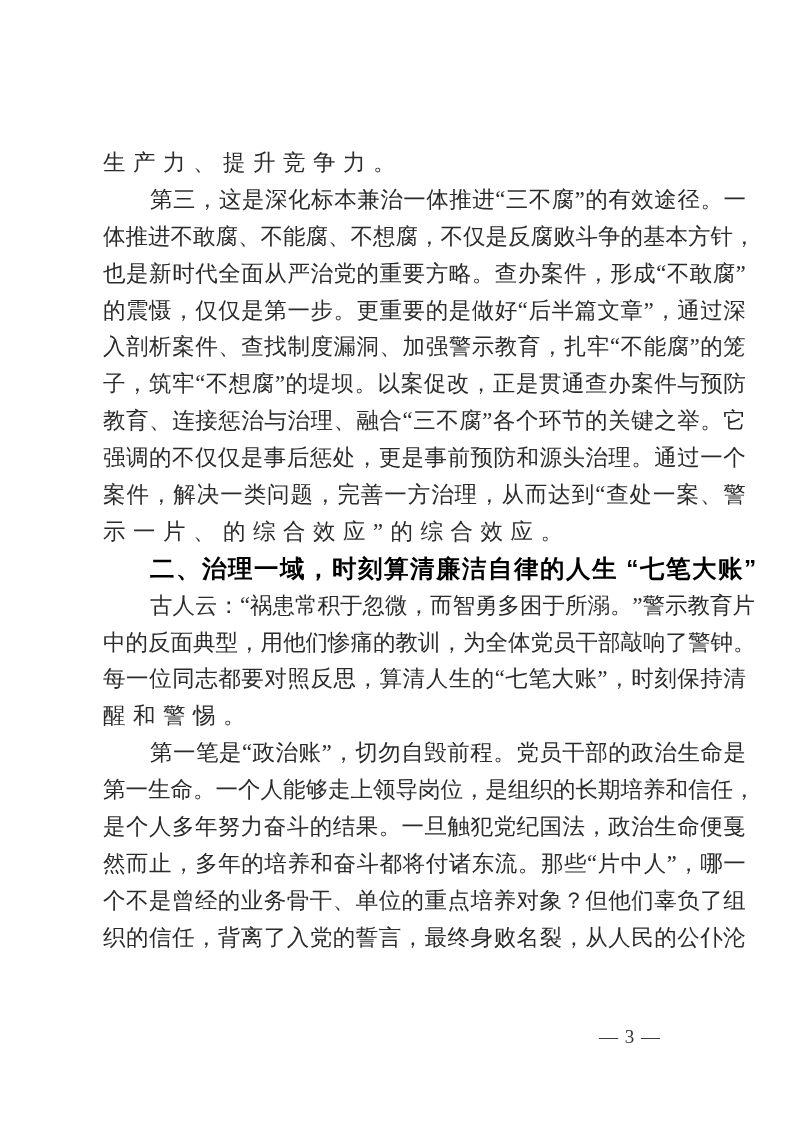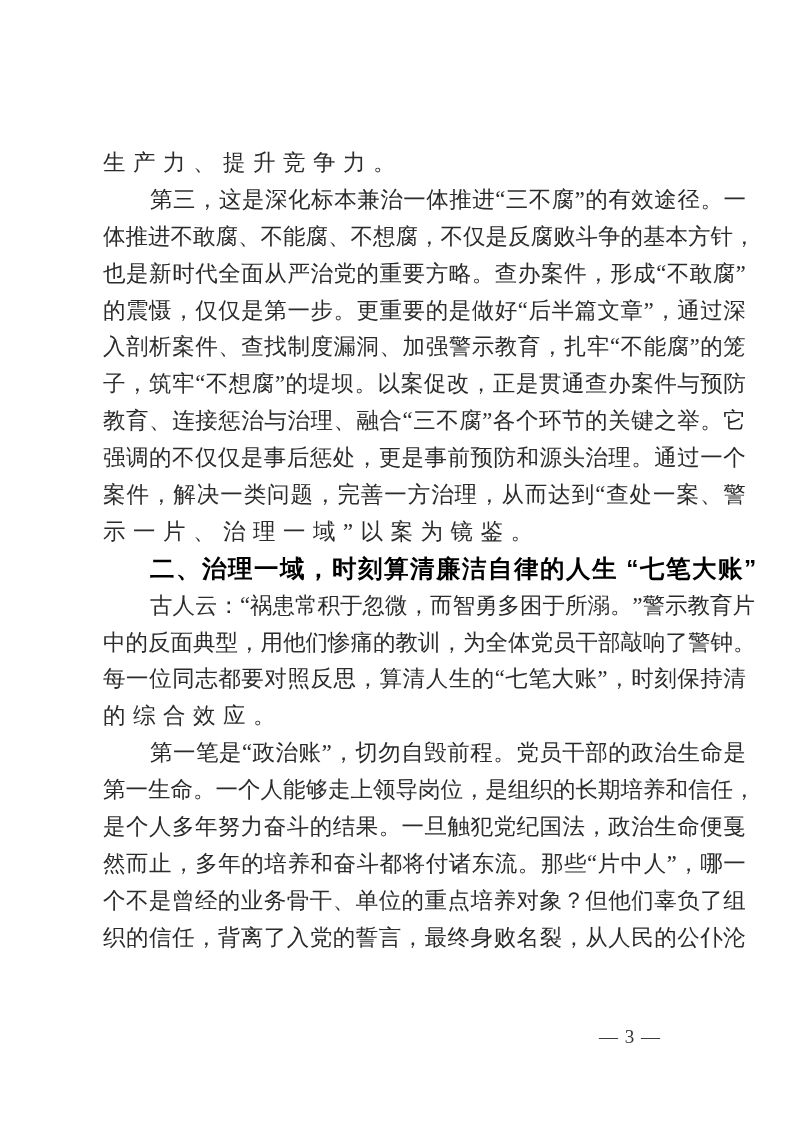--- a/index.html
+++ b/index.html
@@ -325,21 +325,21 @@
         <span>达</span>
         <span>到</span>
         <span>“</span>
         <span>查</span>
         <span>处</span>
         <span>一</span>
         <span>案</span>
         <span>、</span>
         <span>警</span>
       </div>
-      <div class="line para-end">示一片、治理一域”以案为镜鉴。</div>
+      <div class="line para-end">示一片、的综合效应”的综合效应。</div>
       <div class="line heading indent">二、治理一域，时刻算清廉洁自律的人生 “七笔大账”</div>
       <div class="line justify indent">
         <span>古</span>
         <span>人</span>
         <span>云</span>
         <span>：</span>
         <span>“</span>
         <span>祸</span>
         <span>患</span>
         <span>常</span>
@@ -419,21 +419,21 @@
         <span>大</span>
         <span>账</span>
         <span>”</span>
         <span>，</span>
         <span>时</span>
         <span>刻</span>
         <span>保</span>
         <span>持</span>
         <span>清</span>
       </div>
-      <div class="line para-end">的综合效应。</div>
+      <div class="line para-end">醒和警惕。</div>
       <div class="line justify indent">
         <span>第</span>
         <span>一</span>
         <span>笔</span>
         <span>是</span>
         <span>“</span>
         <span>政</span>
         <span>治</span>
         <span>账</span>
         <span>”</span>

